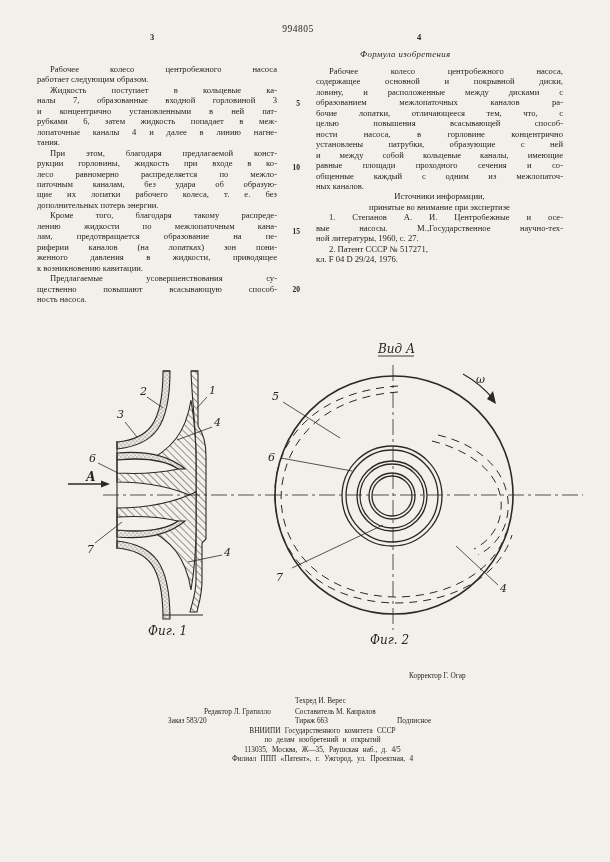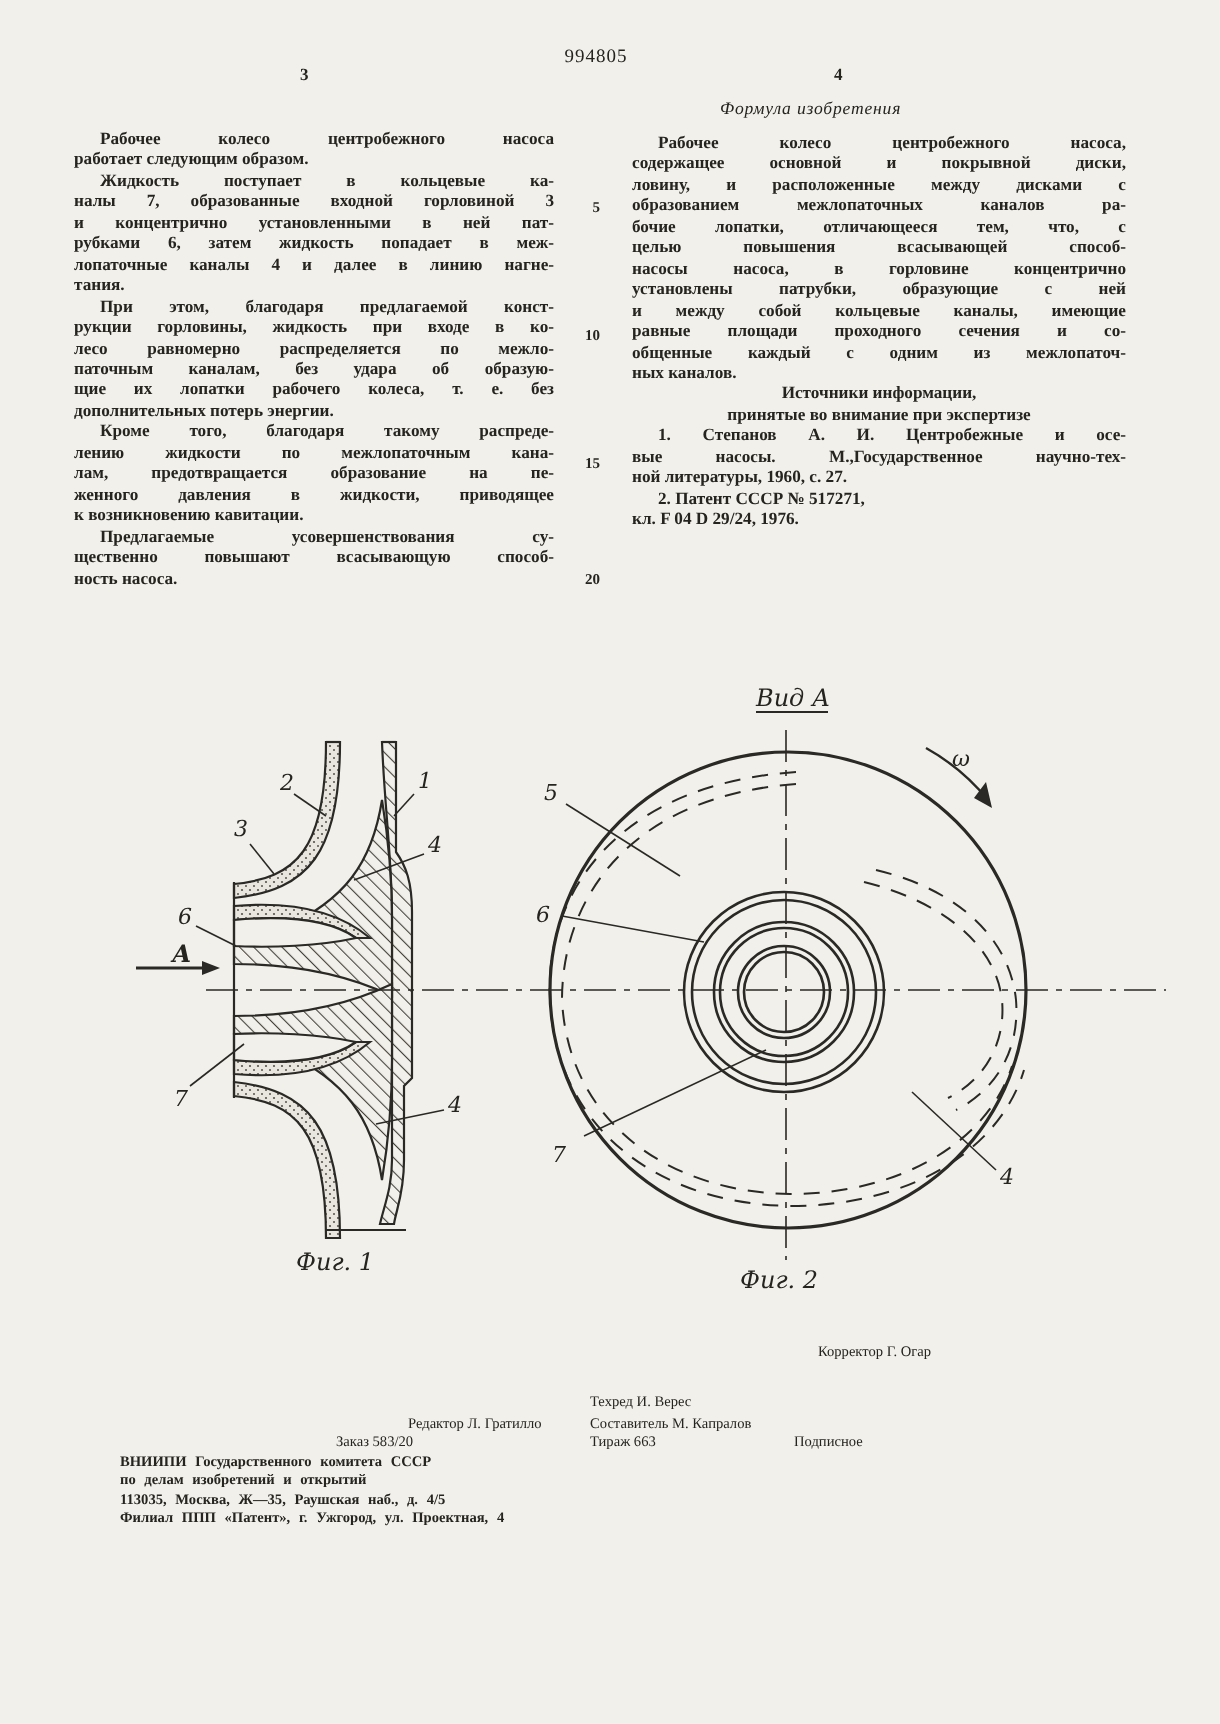--- a/index.html
+++ b/index.html
@@ -10,41 +10,41 @@
     color:#26241f;
     overflow:hidden;
   }
   .abs{position:absolute;}
   
   .patent-no{top:24px;left:263px;width:70px;text-align:center;font-size:9.5px;letter-spacing:0.5px;}
   .pgnum{top:32px;font-size:8.5px;font-weight:bold;}
   .pg-left{left:150px;}
   .pg-right{left:417px;}
   
-  .col{font-size:8.6px;line-height:10.45px;font-weight:bold;}
+  .col{font-size:8.6px;line-height:10.45px;}
   .col-left{top:64px;left:37px;width:240px;}
   .col-right{top:66px;left:316px;width:247px;}
   .tl{text-align:justify;text-align-last:justify;white-space:nowrap;}
   .tl.last{text-align-last:left;}
   .tl.indent{text-indent:13px;}
   .tl.center{text-align:center;text-align-last:center;}
   .formula-heading{top:49px;left:360px;font-size:8.8px;font-style:italic;letter-spacing:0.4px;}
   .gutter-num{left:282px;width:18px;text-align:right;font-size:7.5px;font-weight:bold;}
   
   .figs{top:340px;left:0;width:610px;height:340px;}
   
   .footer{font-size:7.3px;line-height:9.3px;}
   .f-compiler{top:707px;left:295px;font-family:Liberation Serif, serif;}
   .f-editor{top:707px;left:168px;margin-left:36px;}
   .f-techred{top:696px;left:295px;}
   .f-corrector{top:671px;left:397px;padding-left:12px;}
   .f-order{top:716px;left:168px;}
   .f-tirazh{top:716px;left:295px;}
   .f-podpisnoe{top:716px;left:397px;}
-  .f-org{top:726px;left:60px;width:525px;text-align:left;word-spacing:2.5px;font-weight:bold;}
+  .f-org{top:726px;left:60px;width:525px;text-align:center;word-spacing:2.5px;}
 </style>
 </head>
 <body>
 
 <div class="abs patent-no">994805</div>
 <div class="abs pgnum pg-left">3</div>
 <div class="abs pgnum pg-right">4</div>
 
 <div class="abs col col-left">
     <div class="tl indent">Рабочее колесо центробежного насоса</div>
@@ -57,35 +57,36 @@
     <div class="tl last">тания.</div>
     <div class="tl indent">При этом, благодаря предлагаемой конст-</div>
     <div class="tl">рукции горловины, жидкость при входе в ко-</div>
     <div class="tl">лесо равномерно распределяется по межло-</div>
     <div class="tl">паточным каналам, без удара об образую-</div>
     <div class="tl">щие их лопатки рабочего колеса, т. е. без</div>
     <div class="tl last">дополнительных потерь энергии.</div>
     <div class="tl indent">Кроме того, благодаря такому распреде-</div>
     <div class="tl">лению жидкости по межлопаточным кана-</div>
     <div class="tl">лам, предотвращается образование на пе-</div>
+    <div class="tl">риферии каналов (на лопатках) зон пони-</div>
     <div class="tl">женного давления в жидкости, приводящее</div>
     <div class="tl last">к возникновению кавитации.</div>
     <div class="tl indent">Предлагаемые усовершенствования су-</div>
     <div class="tl">щественно повышают всасывающую способ-</div>
     <div class="tl last">ность насоса.</div>
   </div>
 <div class="abs formula-heading">Формула изобретения</div>
 <div class="abs col col-right">
     <div class="tl indent">Рабочее колесо центробежного насоса,</div>
     <div class="tl">содержащее основной и покрывной диски,</div>
     <div class="tl">ловину, и расположенные между дисками с</div>
     <div class="tl">образованием межлопаточных каналов ра-</div>
     <div class="tl">бочие лопатки, отличающееся тем, что, с</div>
     <div class="tl">целью повышения всасывающей способ-</div>
-    <div class="tl">насосы насоса, в горловине концентрично</div>
+    <div class="tl">ности насоса, в горловине концентрично</div>
     <div class="tl">установлены патрубки, образующие с ней</div>
     <div class="tl">и между собой кольцевые каналы, имеющие</div>
     <div class="tl">равные площади проходного сечения и со-</div>
     <div class="tl">общенные каждый с одним из межлопаточ-</div>
     <div class="tl last">ных каналов.</div>
     <div class="tl center">Источники информации,</div>
     <div class="tl center">принятые во внимание при экспертизе</div>
     <div class="tl indent">1. Степанов А. И. Центробежные и осе-</div>
     <div class="tl">вые насосы. М.,Государственное научно-тех-</div>
     <div class="tl last">ной литературы, 1960, с. 27.</div>

